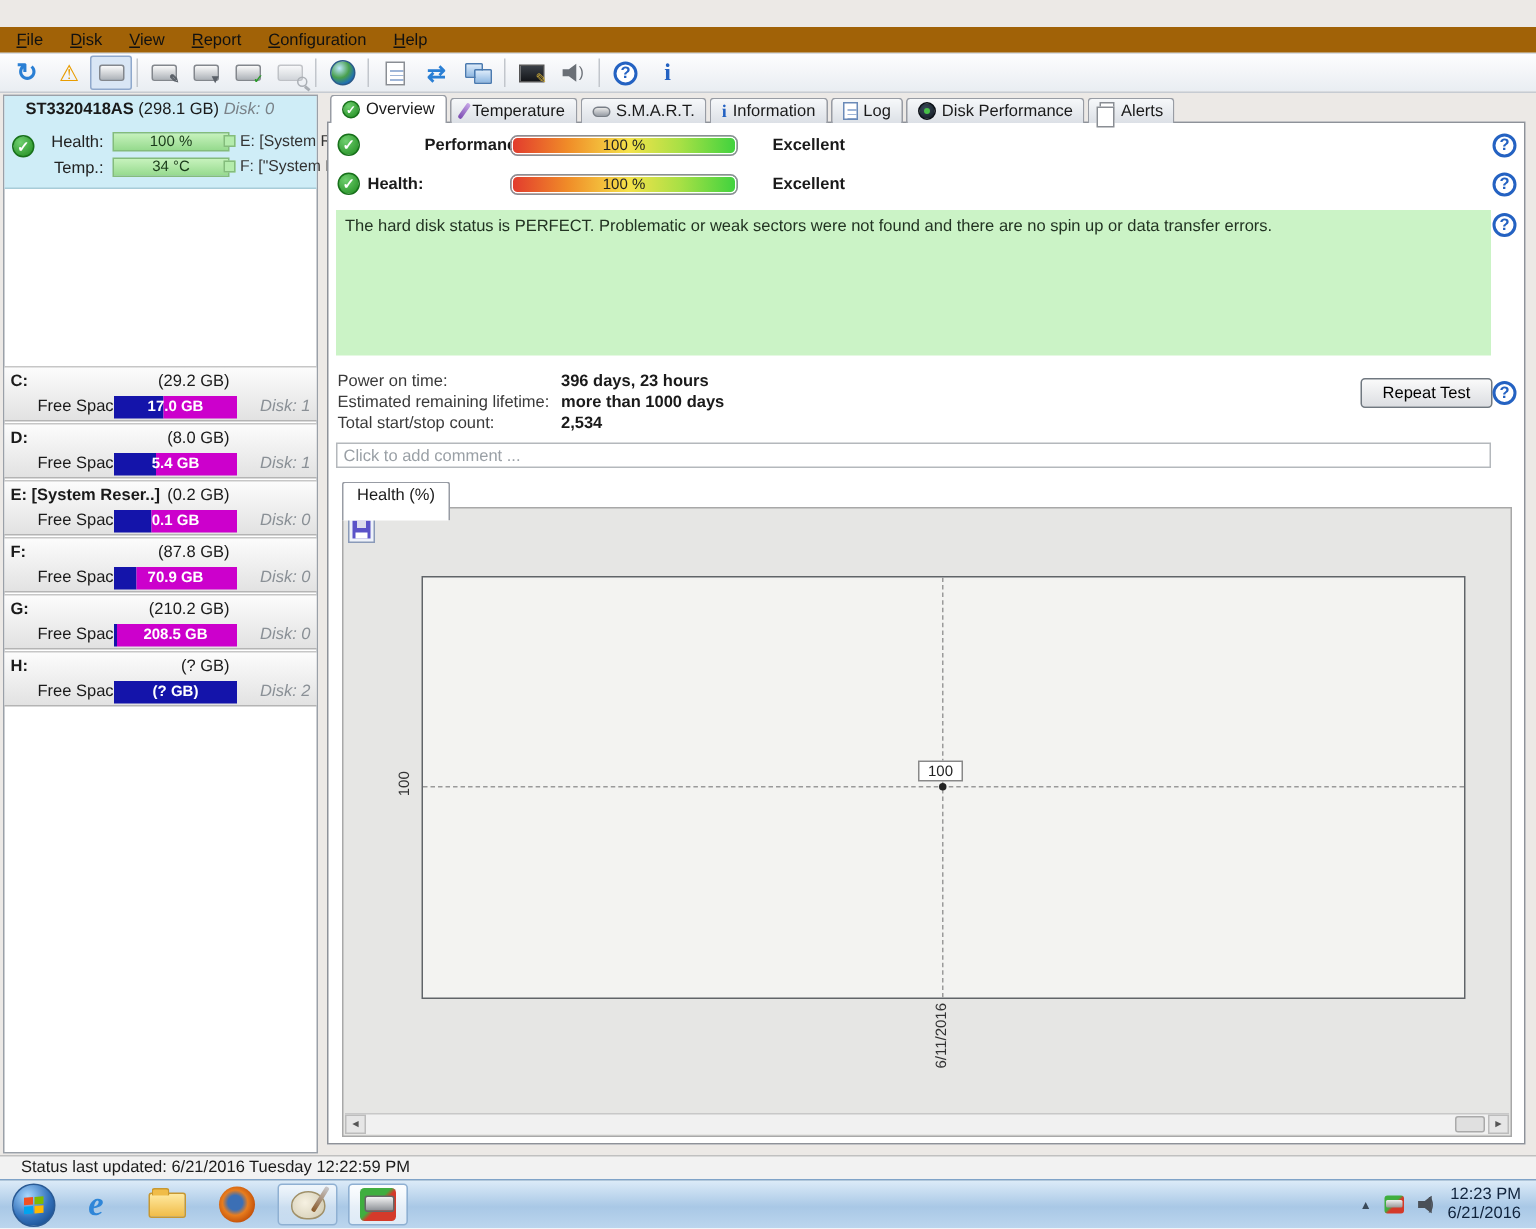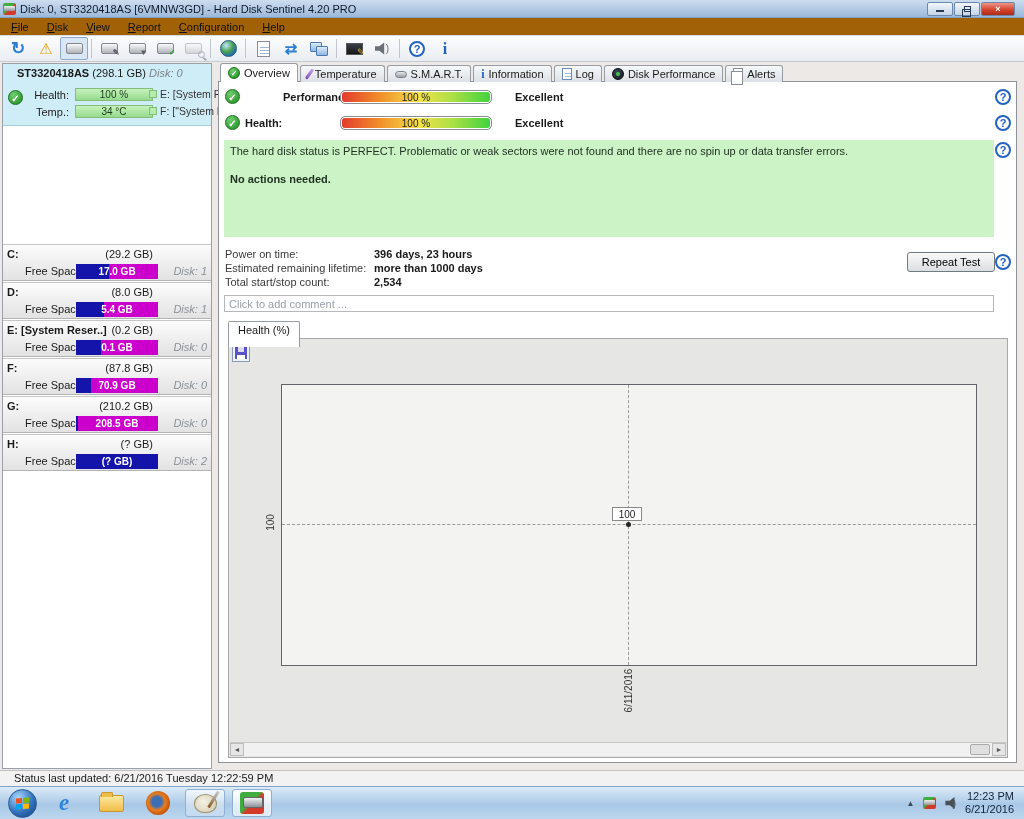--- a/index.html
+++ b/index.html
@@ -203,33 +203,20 @@
   .hds-small::before { content:""; position:absolute; left:1px; top:3px; width:11px; height:5px; background:linear-gradient(#eee,#999); border-radius:1px; }
   .spk { width:13px; height:13px; background:#4a5058; clip-path:polygon(0 32%, 34% 32%, 70% 4%, 70% 96%, 34% 68%, 0 68%); }
   .spk-arc { font-size:11px; color:#4a5058; margin-left:-6px; }
   .clock { text-align:right; font-size:11px; color:#10233c; line-height:13px; }
 </style>
 </head>
 <body>
 
 <div class="screen">
 
-  <div class="titlebar">
-    <span class="appicon"></span>
-    <span class="titletext">Disk: 0, ST3320418AS [6VMNW3GD]  -  Hard Disk Sentinel 4.20 PRO</span>
-    <span class="winbtns">
-      <span class="wbtn">
-          <i class="min-glyph"></i>
-        </span>
-      <span class="wbtn">
-          <i class="restore-glyph"></i>
-        </span>
-      <span class="wbtn close">×</span>
-    </span>
-  </div>
 
   <div class="menubar">
     <span class="menu-item">File</span>
     <span class="menu-item">Disk</span>
     <span class="menu-item">View</span>
     <span class="menu-item">Report</span>
     <span class="menu-item">Configuration</span>
     <span class="menu-item">Help</span>
   </div>
 
@@ -429,21 +416,20 @@
 
     <span class="check-circ chk" style="left:6px;top:33px;">✓</span>
     <span class="rowlabel" style="top:35px;">Health:</span>
     <span class="gradbar" style="top:34px;">100 %</span>
     <span class="rating" style="top:35px;">Excellent</span>
     <span class="qcircle qcol" style="top:33px;">?</span>
 
     <div class="statusbox">
       <div>The hard disk status is PERFECT. Problematic or weak sectors were not found and there are no spin up or data transfer errors.</div>
       <div style="height:14px;"></div>
-      <div class="bold">No actions needed.</div>
     </div>
     <span class="qcircle qcol" style="top:60px;">?</span>
 
     <span class="statline-label" style="top:166px;">Power on time:</span>
     <span class="statline-value" style="top:166px;">396 days, 23 hours</span>
     <span class="statline-label" style="top:180px;">Estimated remaining lifetime:</span>
     <span class="statline-value" style="top:180px;">more than 1000 days</span>
     <span class="statline-label" style="top:194px;">Total start/stop count:</span>
     <span class="statline-value" style="top:194px;">2,534</span>
 

